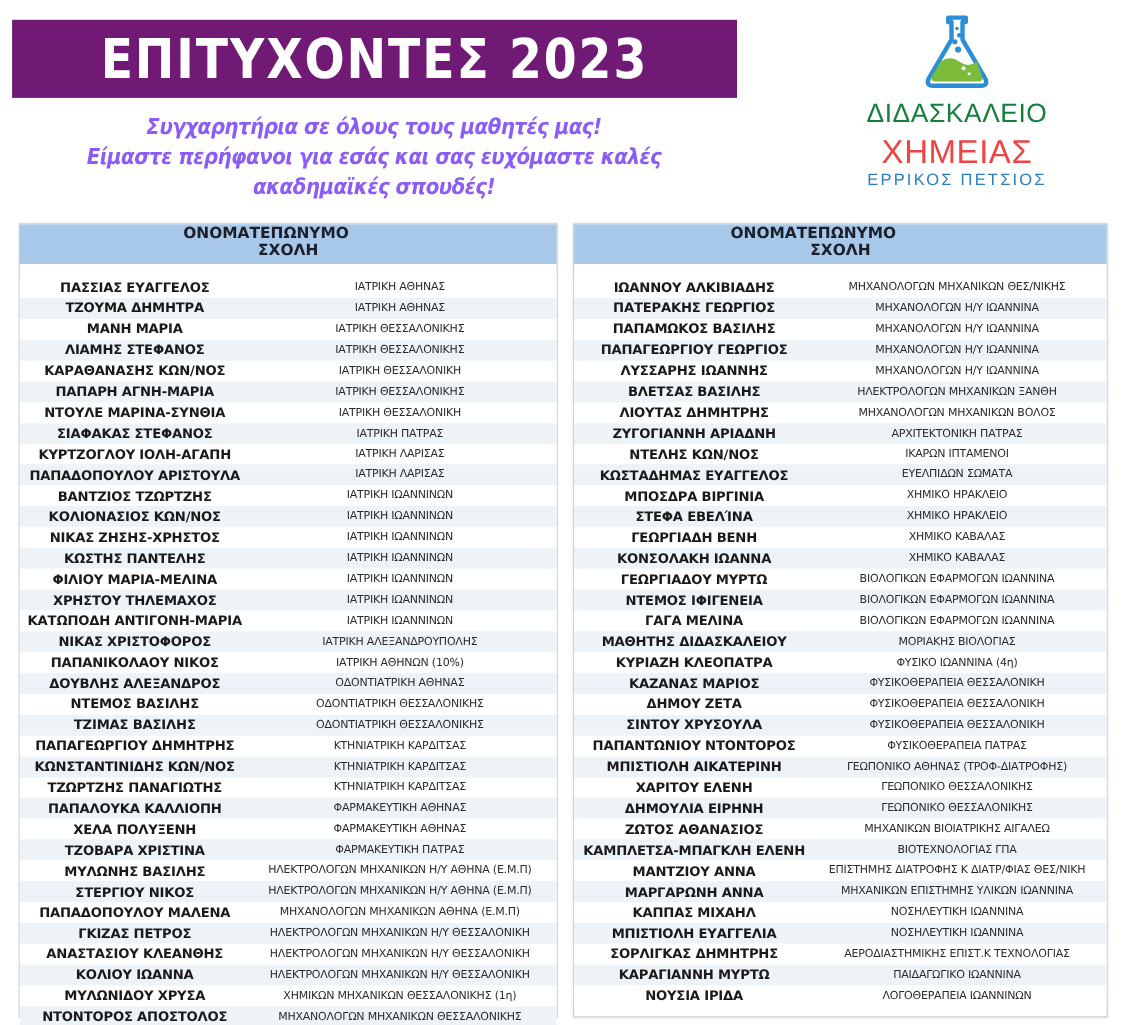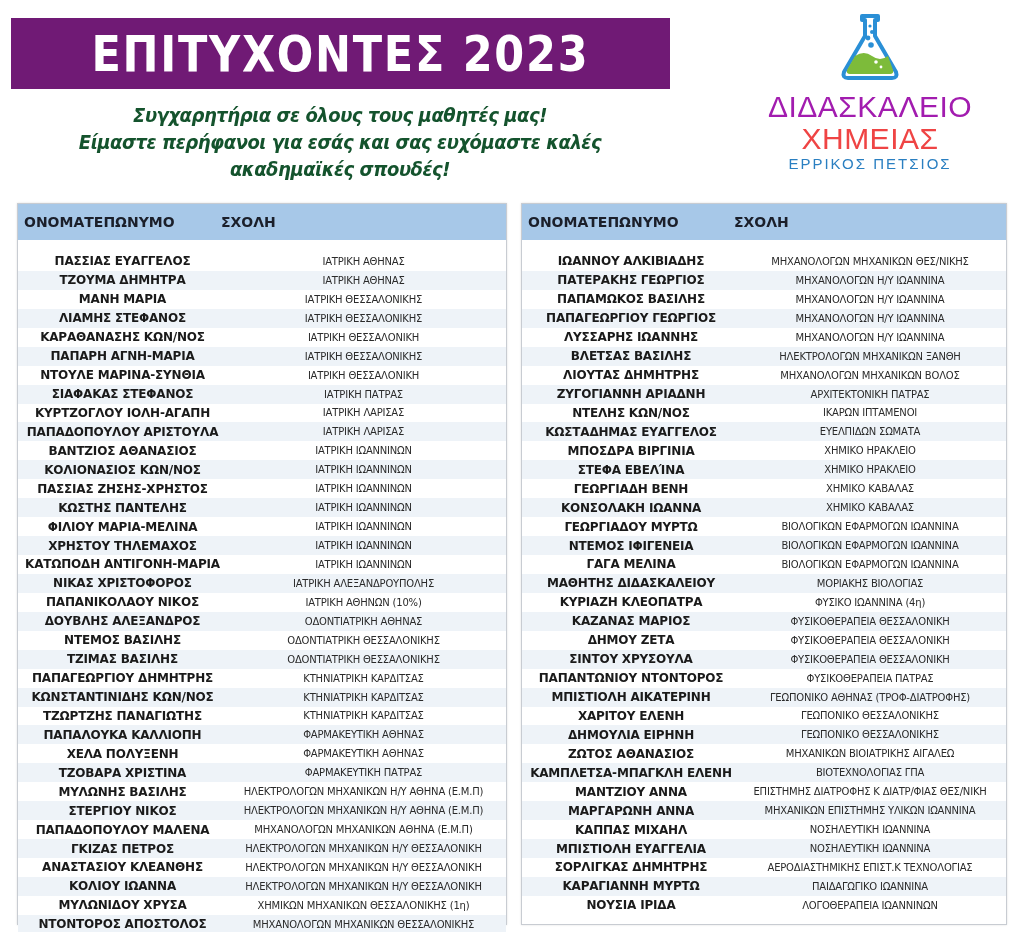--- a/index.html
+++ b/index.html
@@ -10,50 +10,50 @@
     position: absolute; left: 11px; top: 18px; width: 659px; height: 71px;
     background: #701a75; display: flex; align-items: center; justify-content: center;
   }
   .banner-title {
     color: #ffffff; font-family: "DejaVu Sans", sans-serif; font-weight: bold;
     font-size: 50px; letter-spacing: 2px; transform: scaleX(0.86); white-space: nowrap;
   }
 
   .subtitle {
     position: absolute; left: 30px; top: 102px; width: 620px; text-align: center;
-    color: #14532d; font-weight: bold; font-style: italic; font-size: 20px; line-height: 27px;
+    color: #8b5cf6; font-weight: bold; font-style: italic; font-size: 20px; line-height: 27px;
     font-family: "DejaVu Sans", sans-serif; letter-spacing: -0.5px;
   }
   .subtitle div { transform: scaleX(0.9); white-space: nowrap; }
 
   .logo { position: absolute; left: 752px; top: 12px; width: 236px; height: 165px; }
   .logo-flask { position: absolute; left: 86px; top: 0; width: 64px; height: 70px; }
   .logo-line1 {
     position: absolute; left: 0; top: 78px; width: 236px; text-align: center;
-    color: #a21caf; font-size: 30px; letter-spacing: 0.5px; font-family: "Liberation Sans", sans-serif;
+    color: #15803d; font-size: 24px; letter-spacing: 0.5px; font-family: "Liberation Sans", sans-serif;
   }
   .logo-line2 {
     position: absolute; left: 0; top: 110px; width: 236px; text-align: center;
     color: #ef4444; font-size: 30px; letter-spacing: 0.5px; font-family: "Liberation Sans", sans-serif;
   }
   .logo-line3 {
     position: absolute; left: 0; top: 143px; width: 236px; text-align: center;
     color: #2a7fc1; font-size: 15px; letter-spacing: 2px; font-family: "Liberation Sans", sans-serif;
   }
 
   .table-wrap {
     position: absolute; top: 203px; height: 722px; border: 1px solid #c8ccd2;
     background: #fff; box-shadow: 0 0 2px rgba(0,0,0,0.12);
   }
   .table-left { left: 17px; width: 490px; }
   .table-right { left: 521px; width: 486px; }
 
   .thead {
     height: 36px; background: #a7c8e8; display: flex; align-items: center;
-    font-weight: bold; font-size: 14px; color: #1b1f2a;
+    font-weight: bold; font-size: 14px; color: #1b1f2a; flex-direction: column;
   }
   .thead .c1, .row .c1 { width: 203px; padding-left: 6px; }
   .thead .c2, .row .c2 { flex: 1; }
   .table-right .thead .c1, .table-right .row .c1 { width: 212px; padding-left: 6px; }
 
   .row {
     height: 18.95px; display: flex; align-items: center; white-space: nowrap; overflow: hidden;
   }
   .row:nth-child(odd) { background: #ffffff; }
   .row:nth-child(even) { background: #eef3f8; }
@@ -130,29 +130,29 @@
       </div>
       <div class="row">
         <div class="c1">ΚΥΡΤΖΟΓΛΟΥ ΙΟΛΗ-ΑΓΑΠΗ</div>
         <div class="c2">ΙΑΤΡΙΚΗ ΛΑΡΙΣΑΣ</div>
       </div>
       <div class="row">
         <div class="c1">ΠΑΠΑΔΟΠΟΥΛΟΥ ΑΡΙΣΤΟΥΛΑ</div>
         <div class="c2">ΙΑΤΡΙΚΗ ΛΑΡΙΣΑΣ</div>
       </div>
       <div class="row">
-        <div class="c1">ΒΑΝΤΖΙΟΣ ΑΘΑΝΑΣΙΟΣ</div>
+        <div class="c1">ΒΑΝΤΖΙΟΣ ΤΖΩΡΤΖΗΣ</div>
         <div class="c2">ΙΑΤΡΙΚΗ ΙΩΑΝΝΙΝΩΝ</div>
       </div>
       <div class="row">
         <div class="c1">ΚΟΛΙΟΝΑΣΙΟΣ ΚΩΝ/ΝΟΣ</div>
         <div class="c2">ΙΑΤΡΙΚΗ ΙΩΑΝΝΙΝΩΝ</div>
       </div>
       <div class="row">
-        <div class="c1">ΠΑΣΣΙΑΣ ΖΗΣΗΣ-ΧΡΗΣΤΟΣ</div>
+        <div class="c1">ΝΙΚΑΣ ΖΗΣΗΣ-ΧΡΗΣΤΟΣ</div>
         <div class="c2">ΙΑΤΡΙΚΗ ΙΩΑΝΝΙΝΩΝ</div>
       </div>
       <div class="row">
         <div class="c1">ΚΩΣΤΗΣ ΠΑΝΤΕΛΗΣ</div>
         <div class="c2">ΙΑΤΡΙΚΗ ΙΩΑΝΝΙΝΩΝ</div>
       </div>
       <div class="row">
         <div class="c1">ΦΙΛΙΟΥ ΜΑΡΙΑ-ΜΕΛΙΝΑ</div>
         <div class="c2">ΙΑΤΡΙΚΗ ΙΩΑΝΝΙΝΩΝ</div>
       </div>

